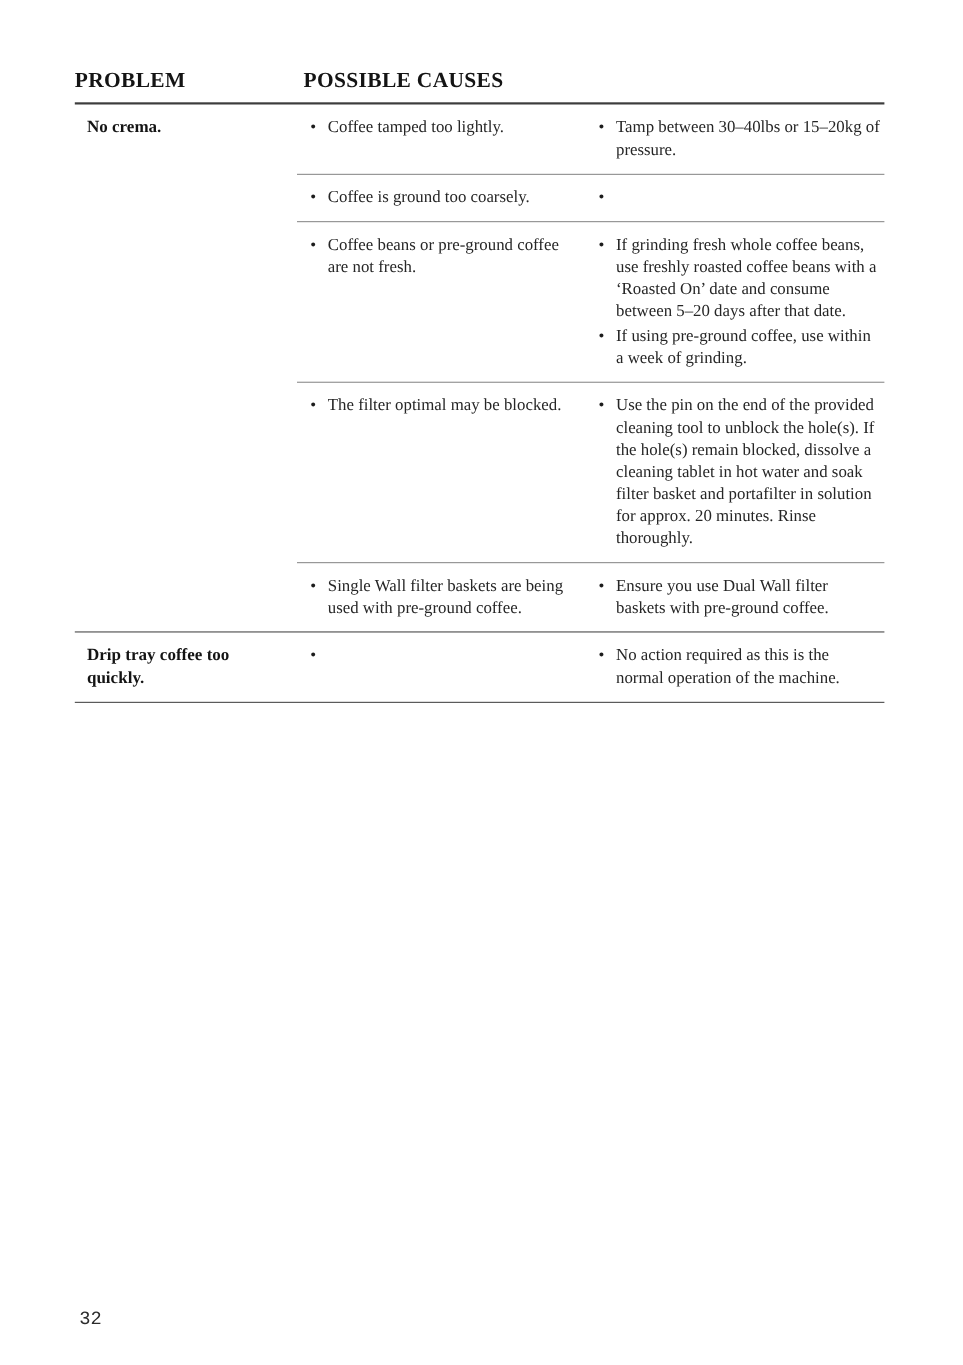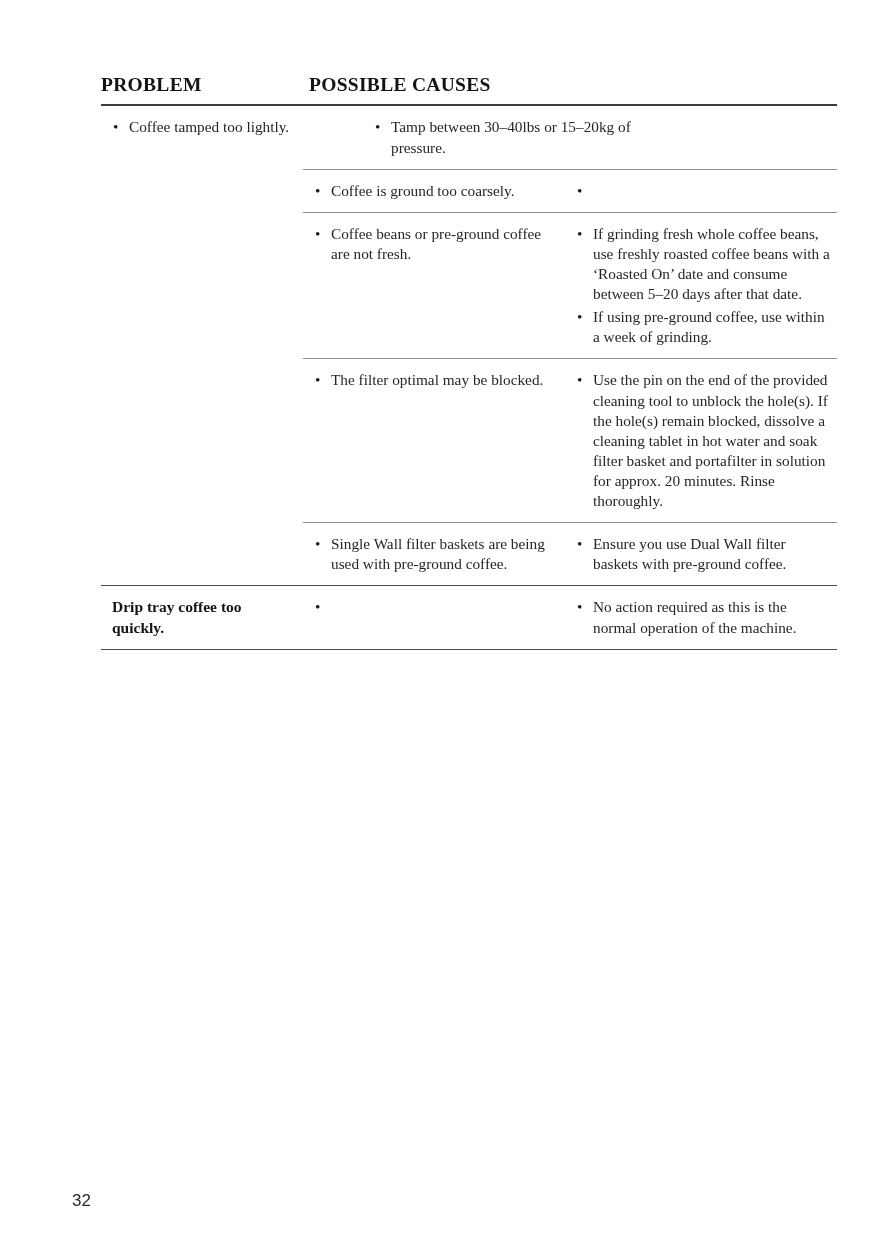--- a/index.html
+++ b/index.html
@@ -21,23 +21,22 @@
     left: 0; top: 0;
     width: 875px;
     height: 1241px;
     overflow: hidden;
   }
 
   
   .troubleshoot-table {
     position: absolute;
     left: 68px;
-    top: 74px;
-    width: 736px;
-    margin-left: 33px;
+    top: 63px;
+    width: 736px;
   }
 
   .col-problem  { width: 208px; }
   .col-causes   { width: 252px; }
   .col-solution { width: 276px; }
 
   
   .thead {
     display: flex;
     align-items: flex-start;
@@ -138,39 +137,42 @@
     color: #1c1c1c;
   }
 
   
   .page-number {
     position: absolute;
     left: 72px;
     top: 1191px;
     font-size: 17px;
     color: #2b2b2b;
-    font-family: Liberation Sans, sans-serif;
+    font-family: Liberation Mono, monospace;
   }
 </style>
 </head>
 <body>
 
 <div class="page">
 
   <div class="troubleshoot-table">
 
     <div class="thead">
       <div class="th col-problem">PROBLEM</div>
       <div class="th col-causes">POSSIBLE CAUSES</div>
     </div>
     <div class="rule-head"></div>
 
     <div id="table-body">
         <div class="group">
           <div class="subrow">
+            <div class="cell cell-problem">
+              <div class="problem-label">No crema.</div>
+            </div>
             <div class="cell cell-causes">
               <ul class="bullets">
                 <li><span class="dot">•</span><span>Coffee tamped too lightly.</span></li>
               </ul>
             </div>
             <div class="cell cell-solution">
               <ul class="bullets">
                 <li><span class="dot">•</span><span>Tamp between 30–40lbs or 15–20kg of pressure.</span></li>
               </ul>
             </div>

